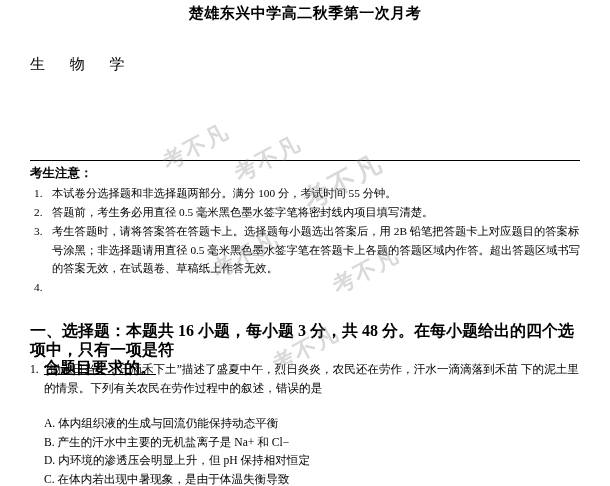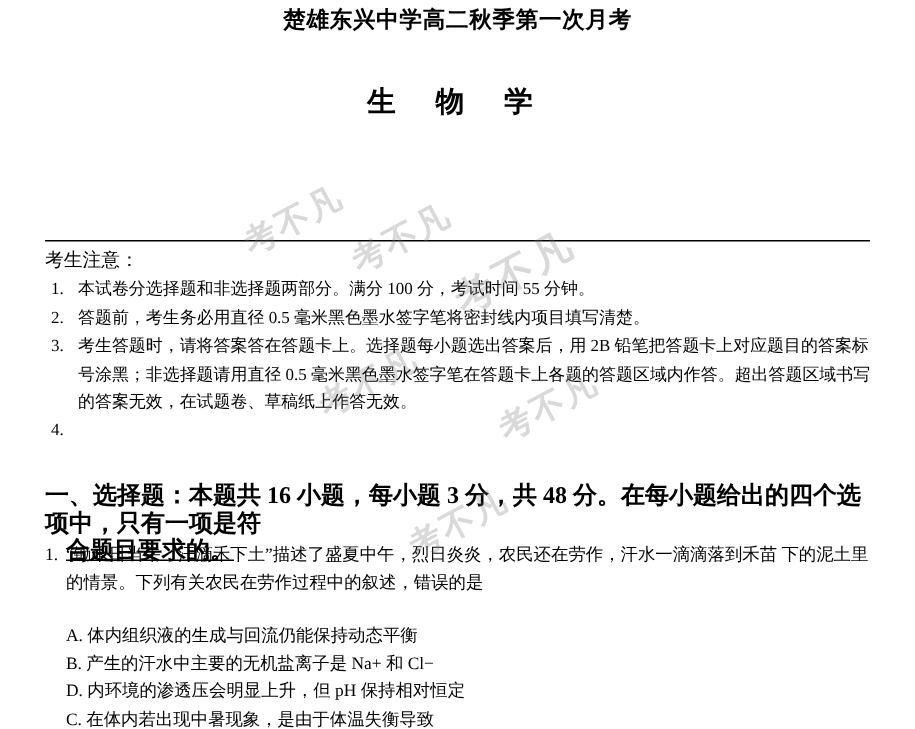--- a/index.html
+++ b/index.html
@@ -24,40 +24,40 @@
   }
   .exam-title {
     text-align: center;
     font-size: 15px;
     font-weight: bold;
     letter-spacing: 0.5px;
     margin-top: 4px;
     font-family: "DejaVu Serif", serif;
   }
   .subject-title {
-    text-align: center;
-    font-size: 19px;
-    font-weight: bold;
+    text-align: left;
+    font-size: 15px;
+    font-weight: normal;
     letter-spacing: 10px;
     margin-top: 32px;
     font-family: "DejaVu Serif", serif;
   }
   .rule-line {
     position: absolute;
     left: 30px;
     right: 30px;
     top: 156px;
     border-top: 1.3px solid #000;
   }
   .notice-head {
     position: absolute;
     left: 30px;
     top: 161px;
     font-size: 12.5px;
-    font-weight: normal;
+    font-weight: bold;
     font-family: "DejaVu Serif", serif;
   }
   .notice-list {
     position: absolute;
     left: 30px;
     right: 28px;
     top: 180px;
     font-size: 11.3px;
     line-height: 18.5px;
   }

